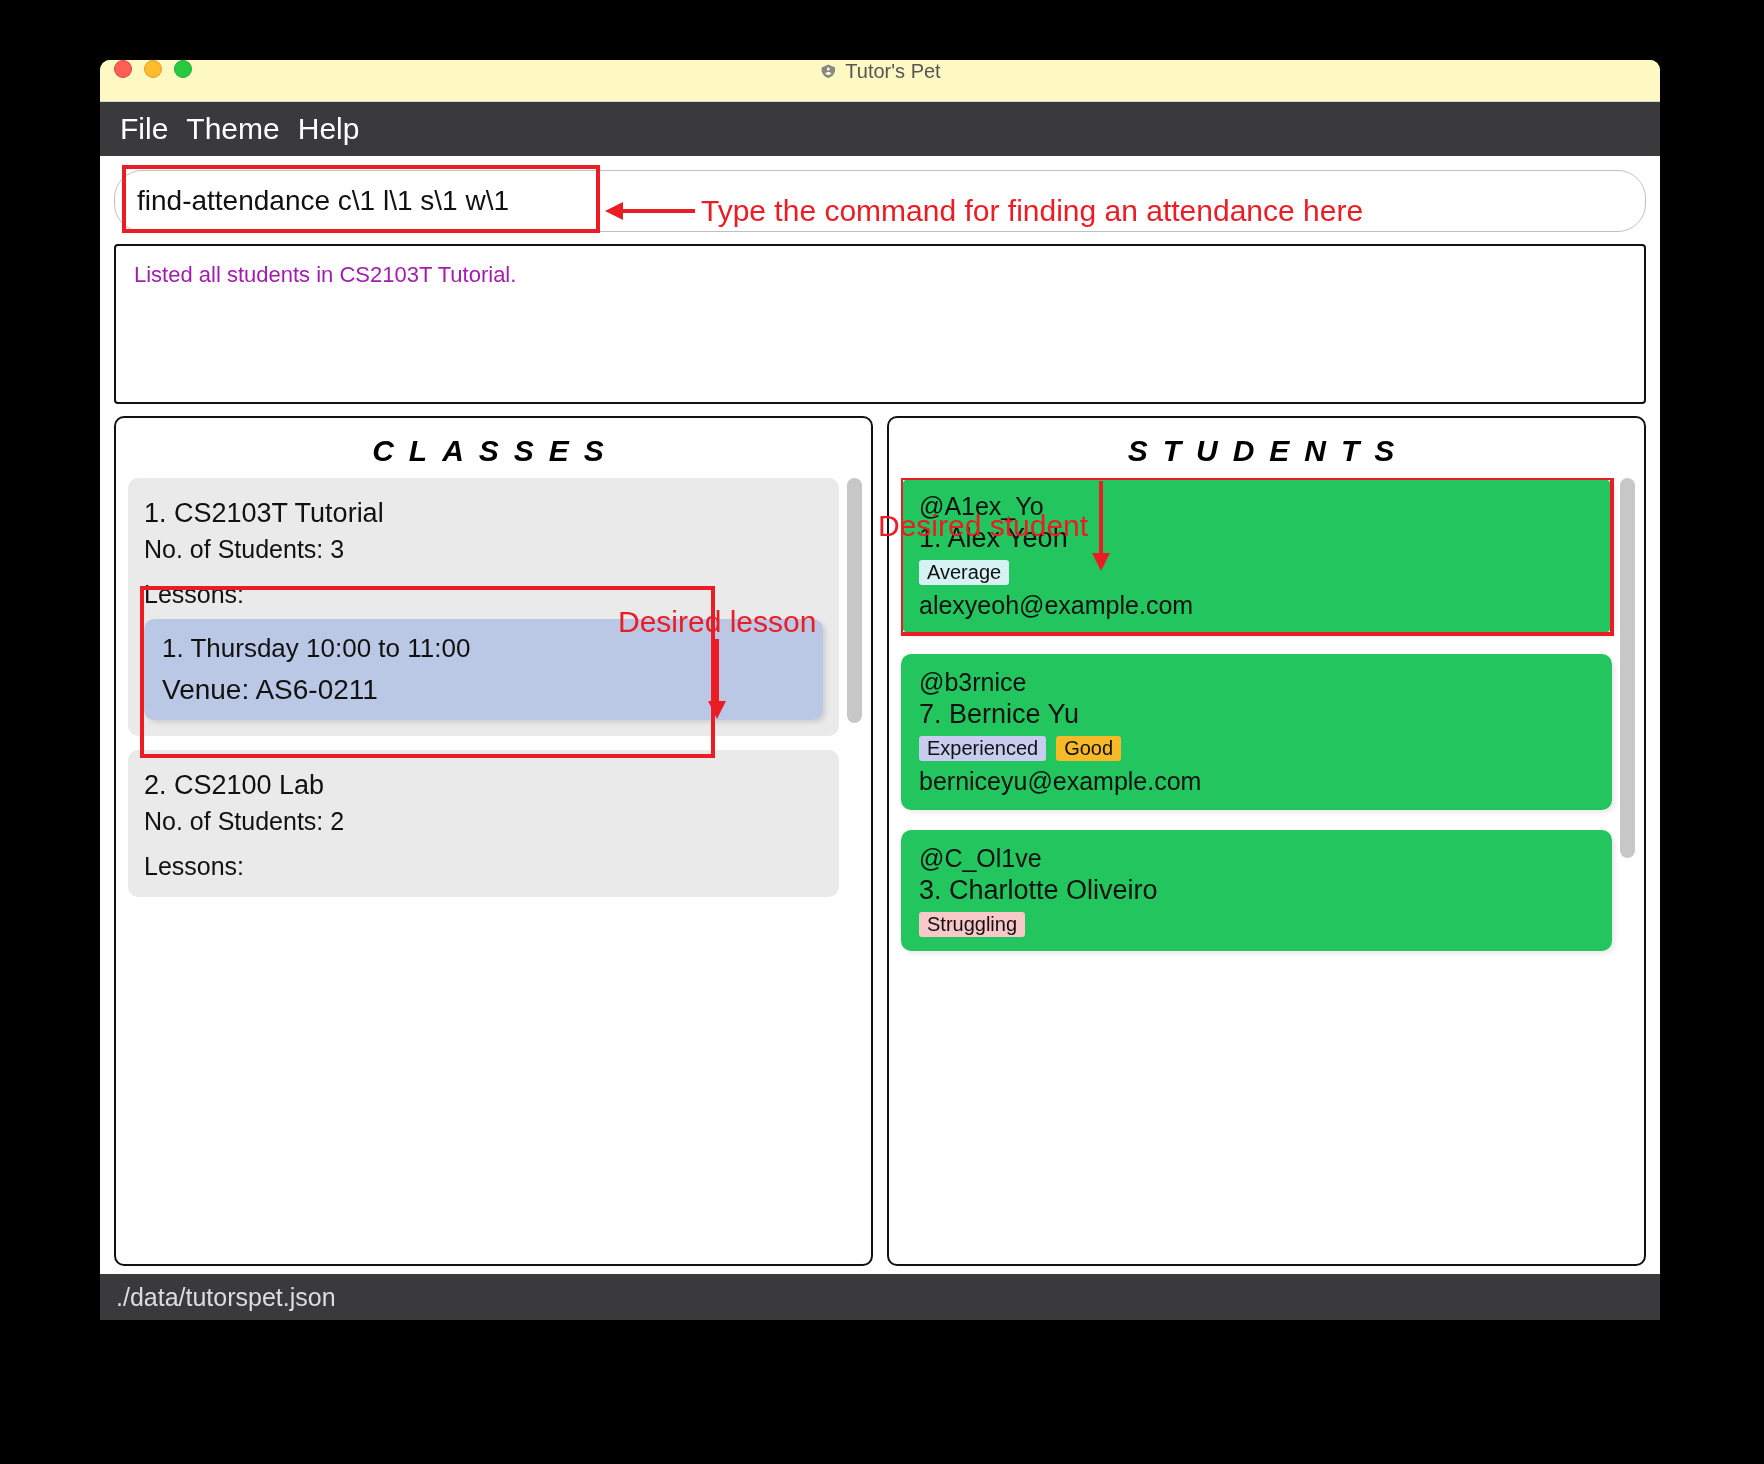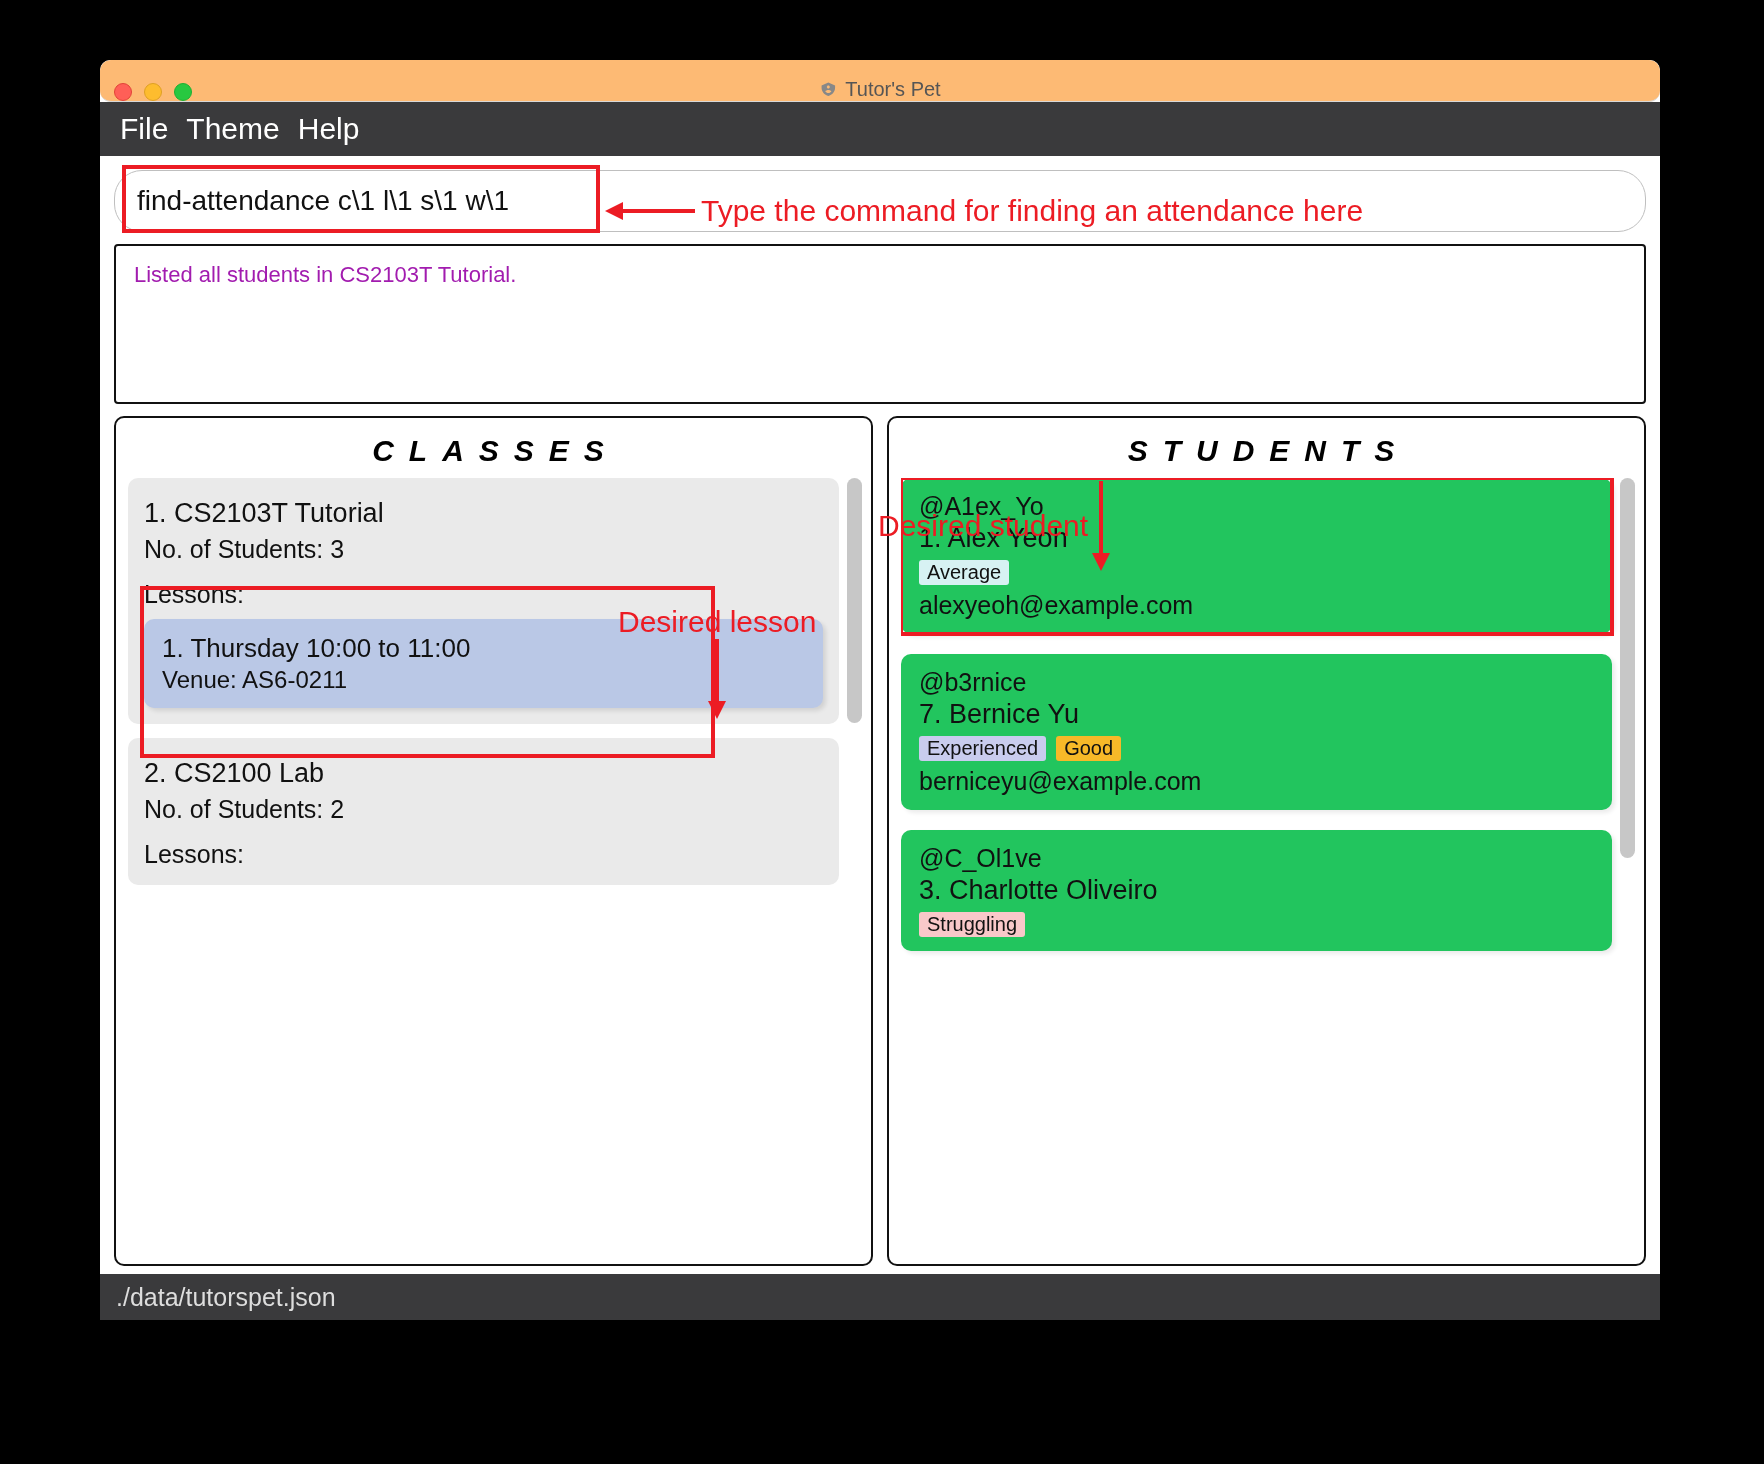--- a/index.html
+++ b/index.html
@@ -3,22 +3,22 @@
   <meta charset="utf-8">
   <style>
     * { box-sizing: border-box; margin: 0; padding: 0; font-family: -apple-system, "Helvetica Neue", Arial, sans-serif; }
     body { background: #000; width: 1764px; height: 1464px; position: relative; }
     .window {
       position: absolute; left: 100px; top: 60px; width: 1560px; height: 1260px;
       display: flex; flex-direction: column; background: #fff; border-radius: 10px 10px 0 0; overflow: hidden;
       box-shadow: 0 20px 60px rgba(0,0,0,.5);
     }
     .titlebar {
-      height: 42px; background: #fdba74; display: flex; align-items: flex-end; position: relative;
-      border-bottom: 1px solid #d8d8d8; flex-shrink: 0; border-radius: 11px;
+      height: 42px; background: #fef9c3; display: flex; align-items: flex-start; position: relative;
+      border-bottom: 1px solid #d8d8d8; flex-shrink: 0;
     }
     .traffic { display: flex; gap: 12px; padding-left: 14px; }
     .dot { width: 18px; height: 18px; border-radius: 50%; }
     .dot.red { background: #ff5f57; border: 1px solid #e24238; }
     .dot.yel { background: #febc2e; border: 1px solid #dfa023; }
     .dot.grn { background: #28c840; border: 1px solid #1db033; }
     .titlebar-center { position: absolute; left: 50%; transform: translateX(-50%); display: flex; align-items: center; gap: 8px; color: #555; font-size: 20px; }
     .titlebar-center svg { width: 18px; height: 18px; color: #888; }
     .menubar { background: #3a3a3c; display: flex; gap: 18px; padding: 10px 20px; flex-shrink: 0; }
     .menubar-item { color: #fff; font-size: 30px; cursor: pointer; }
@@ -46,21 +46,21 @@
     .scrollbar-thumb { position: absolute; right: 1px; width: 15px; background: #c7c7c7; border-radius: 8px; }
     .class-card { background: #eaeaea; border-radius: 10px; padding: 20px 16px 16px; }
     .class-header { font-size: 27px; color: #111; }
     .class-sub { font-size: 25px; color: #111; margin-top: 6px; }
     .class-lessons-lbl { font-size: 25px; margin-top: 16px; color: #111; }
     .lesson-card {
       background: #bac8e6; border-radius: 10px; padding: 14px 18px; margin-top: 10px;
       box-shadow: 3px 3px 4px rgba(0,0,0,0.1);
     }
     .lesson-title { font-size: 26px; color: #111; }
-    .lesson-meta { font-size: 24px; margin-top: 2px; color: #111; }
+    .lesson-meta { font-size: 28px; margin-top: 10px; color: #111; }
     .student-card { background: #22c55e; border-radius: 10px; padding: 14px 18px; box-shadow: 3px 3px 4px rgba(0,0,0,0.08); }
     .handle { font-size: 25px; color: #111; }
     .sname { font-size: 27px; color: #111; margin-top: 2px; }
     .tags { margin-top: 6px; display: flex; gap: 10px; }
     .tag { font-size: 20px; padding: 1px 8px; border-radius: 3px; }
     .email { font-size: 25px; margin-top: 6px; color: #111; }
     .statusbar { background: #3a3a3c; color: #ddd; height: 46px; display: flex; align-items: center; padding: 0 16px; font-size: 25px; flex-shrink: 0; }
     .annot { position: absolute; color: #ec1c24; font-size: 30px; pointer-events: none; font-family: -apple-system, Arial, sans-serif; }
     .red-box { position: absolute; border: 4px solid #ec1c24; pointer-events: none; }
   </style>

